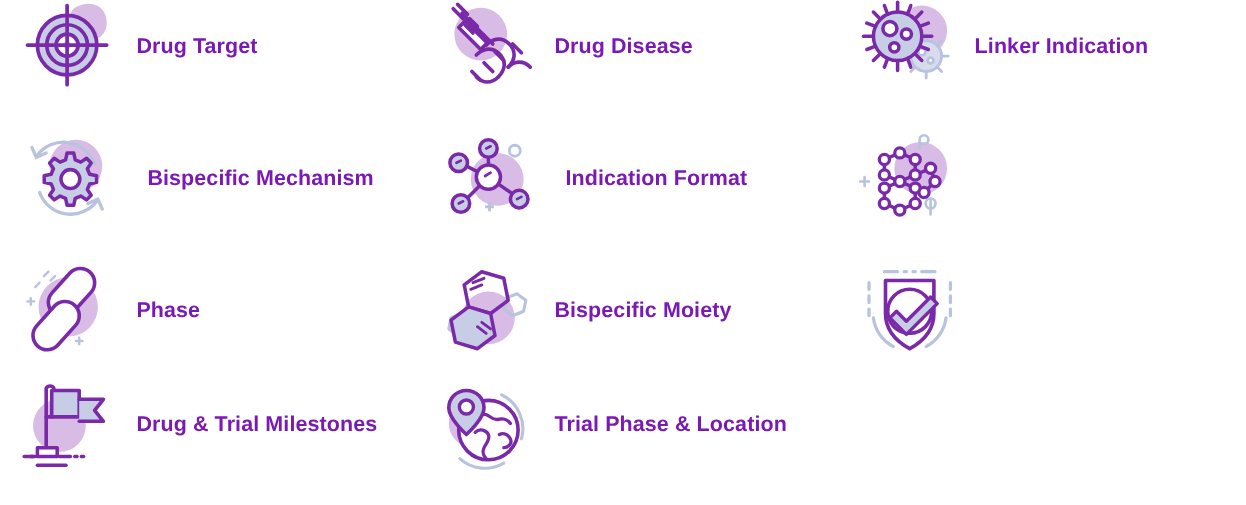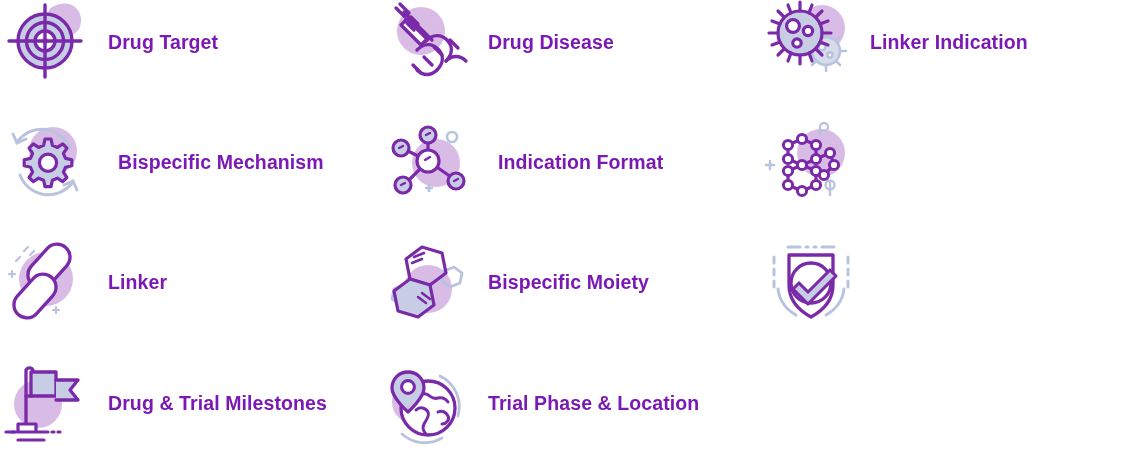--- a/index.html
+++ b/index.html
@@ -10,20 +10,21 @@
   body {
     width: 1133px;
     height: 459px;
     font-family: "Liberation Sans", sans-serif;
     overflow: hidden;
   }
   #grid {
     position: relative;
     width: 1024px;
     height: 459px;
+    margin-left: 16px;
   }
   .feature-item {
     position: absolute;
     display: flex;
     align-items: center;
     height: 100px;
   }
   .feature-icon {
     width: 100px;
     height: 100px;
@@ -44,21 +45,21 @@
     line-height: 1;
   }
   
   .col-0 { left: 0px; }
   .col-1 { left: 380px; }
   .col-2 { left: 762px; }
   
   .row-0 { top: -7px; }
   .row-1 { top: 113px; gap: 10px; }
   .row-2 { top: 233px; }
-  .row-3 { top: 354px; }
+  .row-3 { top: 337px; }
 
   .label-pad { padding-left: 8px; }
 </style>
 </head>
 <body>
 
 <div id="grid">
 
   <div class="feature-item row-0 col-0">
     <div class="feature-icon">
@@ -240,21 +241,21 @@
           <path d="M24 18 L28 14 M30 22 L34 18 M20 24 L16 28"></path>
           <path d="M12 38 L12 44 M9 41 L15 41"></path>
           <path d="M56 74 L56 80 M53 77 L59 77"></path>
         </g>
         <g stroke="#7a2aa8" stroke-width="3.3" fill="#ffffff" stroke-linejoin="round">
           <rect x="36" y="8" width="26" height="50" rx="13" transform="rotate(42 49 33)"></rect>
           <rect x="22" y="38" width="26" height="50" rx="13" transform="rotate(42 35 63)"></rect>
         </g>
       </svg>
     </div>
-    <div class="feature-label label-pad">Linker</div>
+    <div class="feature-label label-pad">Phase</div>
   </div>
 
   <div class="feature-item row-2 col-1">
     <div class="feature-icon">
       <svg viewBox="0 0 100 100" xmlns="http://www.w3.org/2000/svg">
         <circle cx="48" cy="56" r="24" fill="#d9bce6"></circle>
         <g stroke="#b9c3de" stroke-width="2.8" fill="none" stroke-linejoin="round">
           <path d="M64 38 L74 34 L82 40 L80 50 L70 54 L62 48 Z"></path>
           <path d="M14 56 L23 52 L31 58 L29 68 L20 72 L12 66 Z"></path>
         </g>

